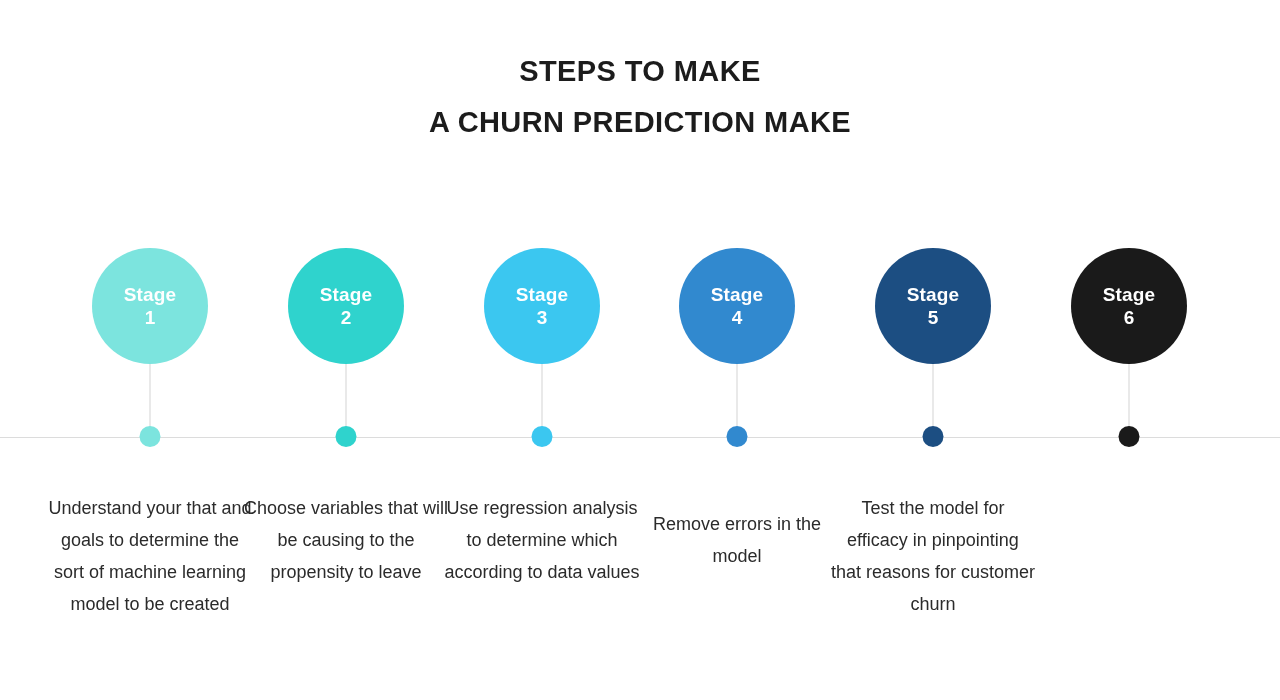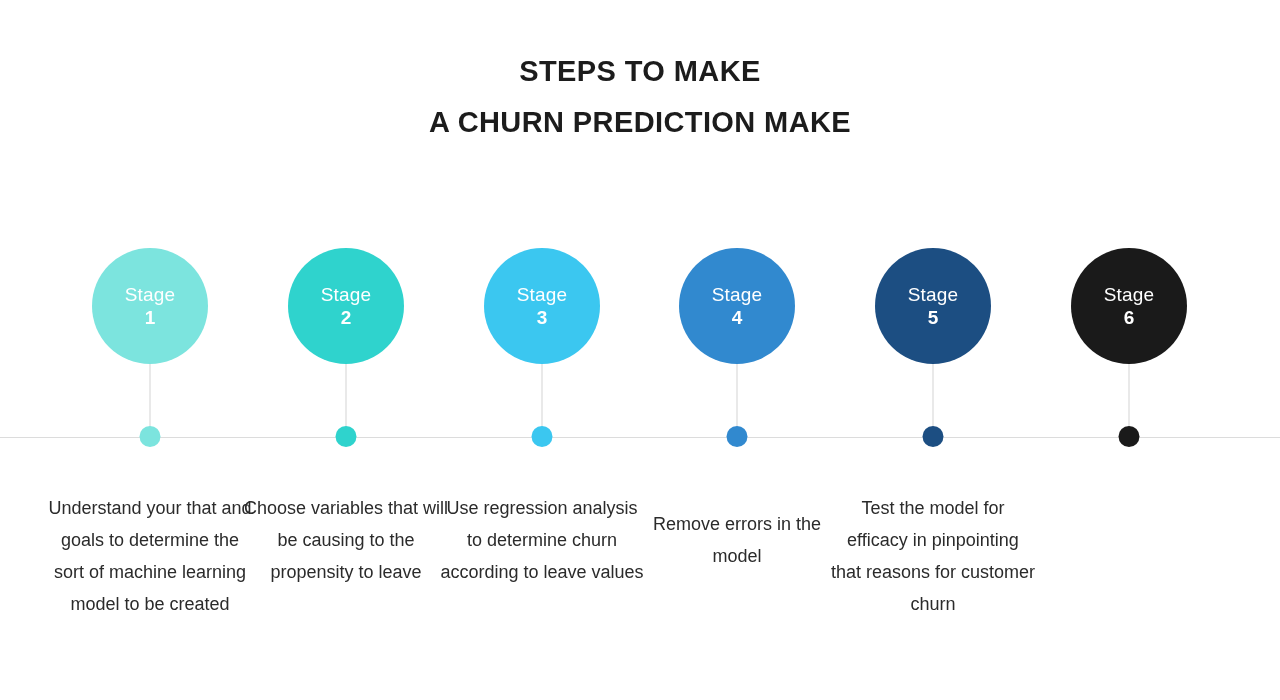--- a/index.html
+++ b/index.html
@@ -74,21 +74,21 @@
     border-radius: 50%;
     display: flex;
     flex-direction: column;
     align-items: center;
     justify-content: center;
     color: #ffffff;
     box-sizing: border-box;
   }
   .stage-word {
     font-size: 19px;
-    font-weight: normal;
+    font-weight: bold;
     line-height: 23px;
     letter-spacing: 0.2px;
   }
   .stage-num {
     font-size: 19px;
     font-weight: bold;
     line-height: 24px;
   }
 
   .stage-connector {
@@ -157,21 +157,21 @@
     <div class="stage-caption">Choose variables that will be causing to the propensity to leave</div>
   </div>
 
   <div class="stage-col c2">
     <div class="stage-circle" style="background: rgb(59, 199, 240);">
       <span class="stage-word">Stage</span>
       <span class="stage-num">3</span>
     </div>
     <div class="stage-connector" style="background: rgb(211, 211, 211);"></div>
     <div class="stage-dot" style="background: rgb(59, 199, 240);"></div>
-    <div class="stage-caption">Use regression analysis to determine churn according to leave values</div>
+    <div class="stage-caption">Use regression analysis to determine which according to data values</div>
   </div>
 
   <div class="stage-col c3">
     <div class="stage-circle" style="background: rgb(49, 137, 207);">
       <span class="stage-word">Stage</span>
       <span class="stage-num">4</span>
     </div>
     <div class="stage-connector" style="background: rgb(211, 211, 211);"></div>
     <div class="stage-dot" style="background: rgb(49, 137, 207);"></div>
     <div class="stage-caption short">Remove errors in the model</div>

